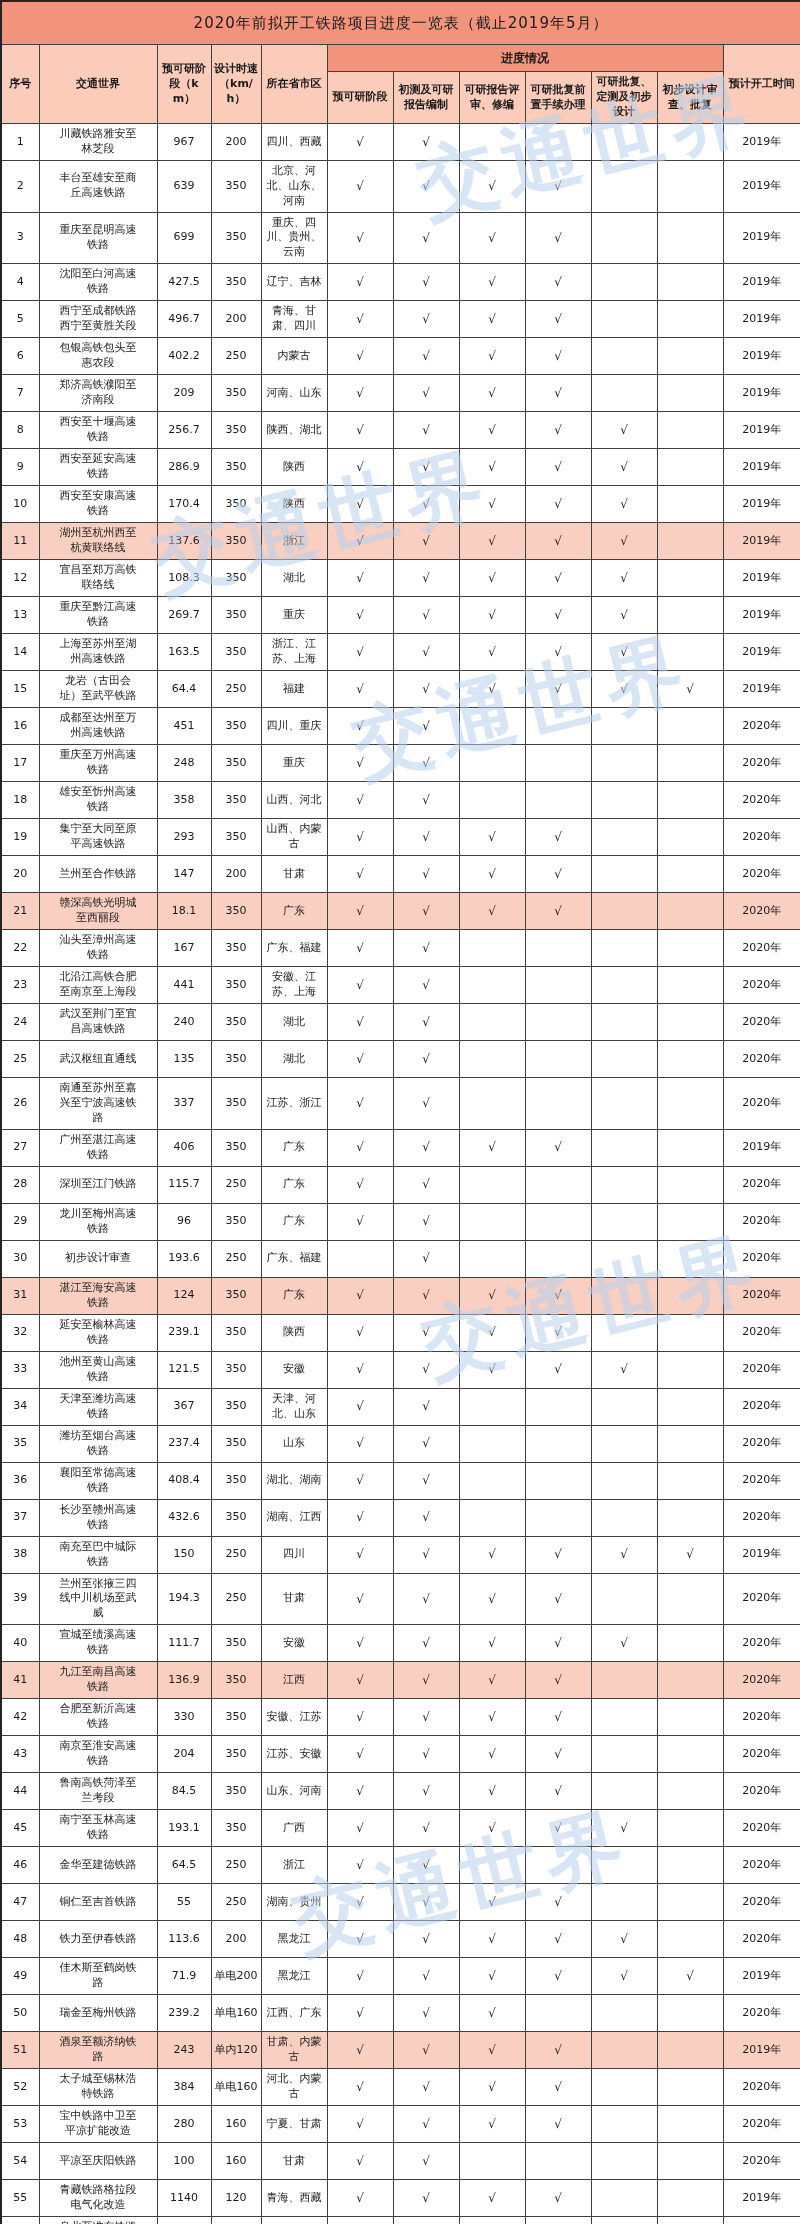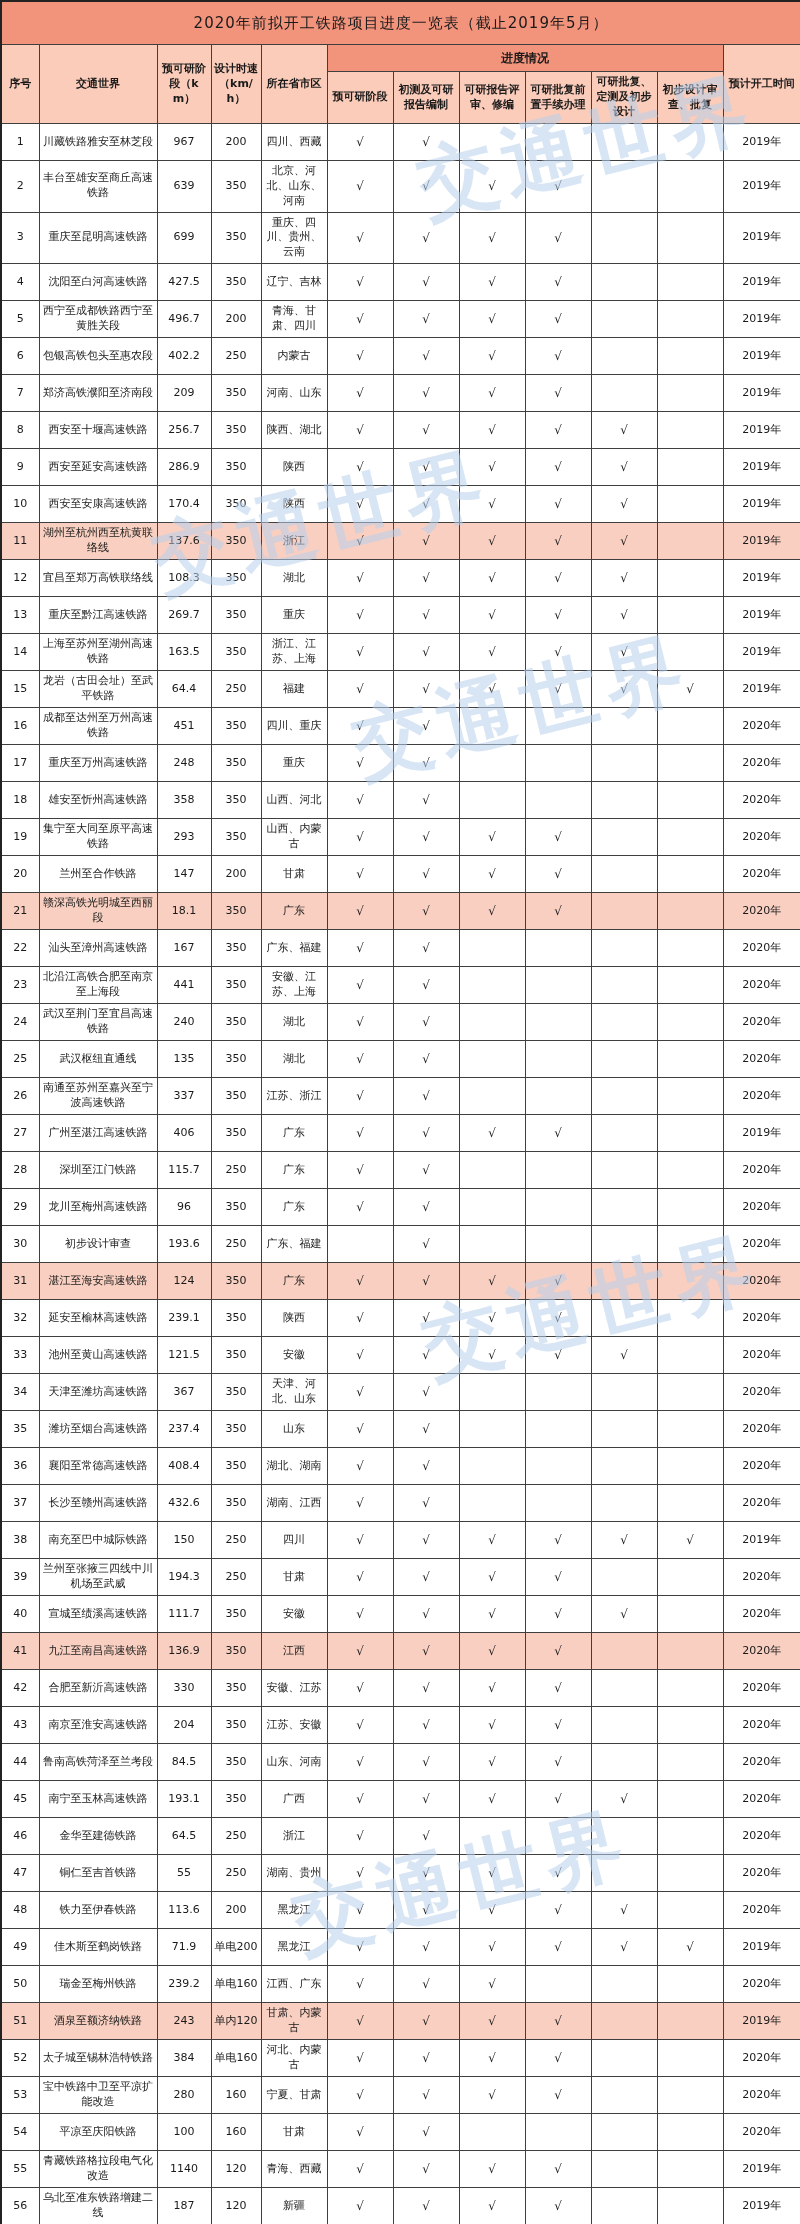--- a/index.html
+++ b/index.html
@@ -16,21 +16,21 @@
   .page{position:relative;width:800px;overflow:hidden;}
   table{width:800px;table-layout:fixed;border-collapse:collapse;border:2px solid #222;}
   th,td{border:1px solid var(--border);text-align:center;vertical-align:middle;
         padding:3px 2px;font-size:11px;line-height:1.35;word-break:break-all;}
   thead th{background:var(--header-bg);font-weight:bold;}
   th.title{background:var(--title-bg);font-size:15px;font-weight:normal;padding:11px 0;letter-spacing:1px;}
   th.group{background:var(--group-bg);font-size:12px;padding:5px 2px;margin-top:28px;}
   tbody td{height:30px;background:#fff;}
   tbody tr.hl td{background:var(--highlight-bg);}
   td.chk{font-size:12px;}
-  td.name{padding:3px 3px;}
+  td.name{padding:3px 18px;}
   .watermark{position:absolute;z-index:5;pointer-events:none;
              font-weight:bold;font-size:78px;letter-spacing:8px;white-space:nowrap;
              color:var(--watermark);opacity:0.55;transform:rotate(-14deg);}
   .w1{left:415px;top:95px;}
   .w2{left:150px;top:470px;}
   .w3{left:350px;top:655px;}
   .w4{left:420px;top:1255px;}
   .w5{left:290px;top:1830px;}
 </style>
 </head>

